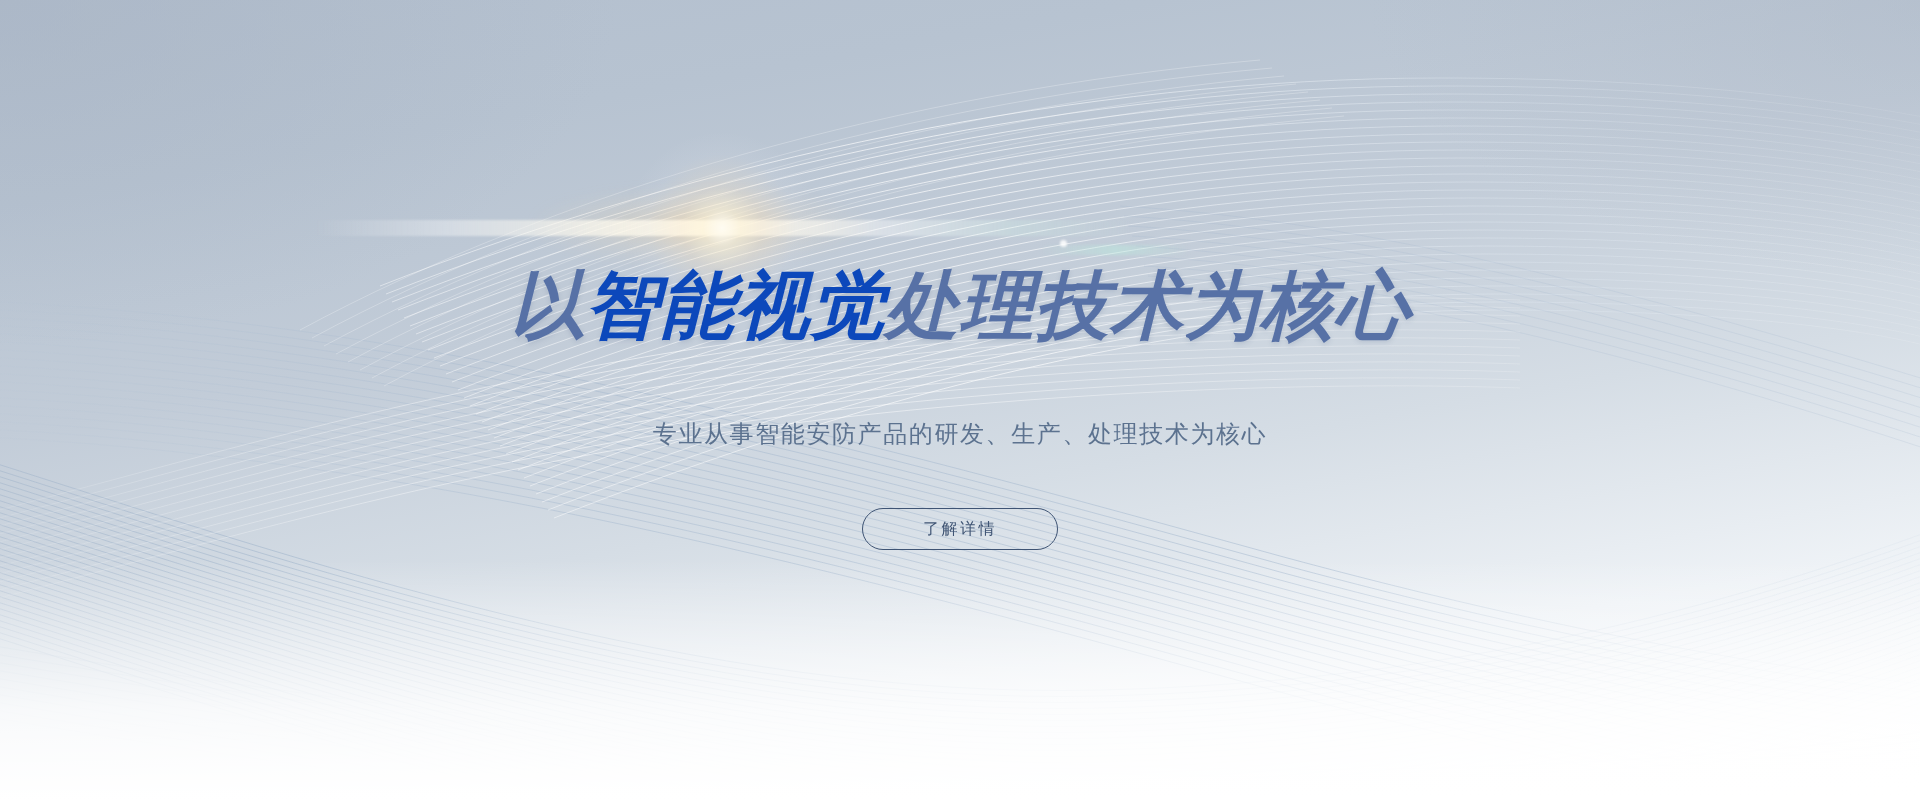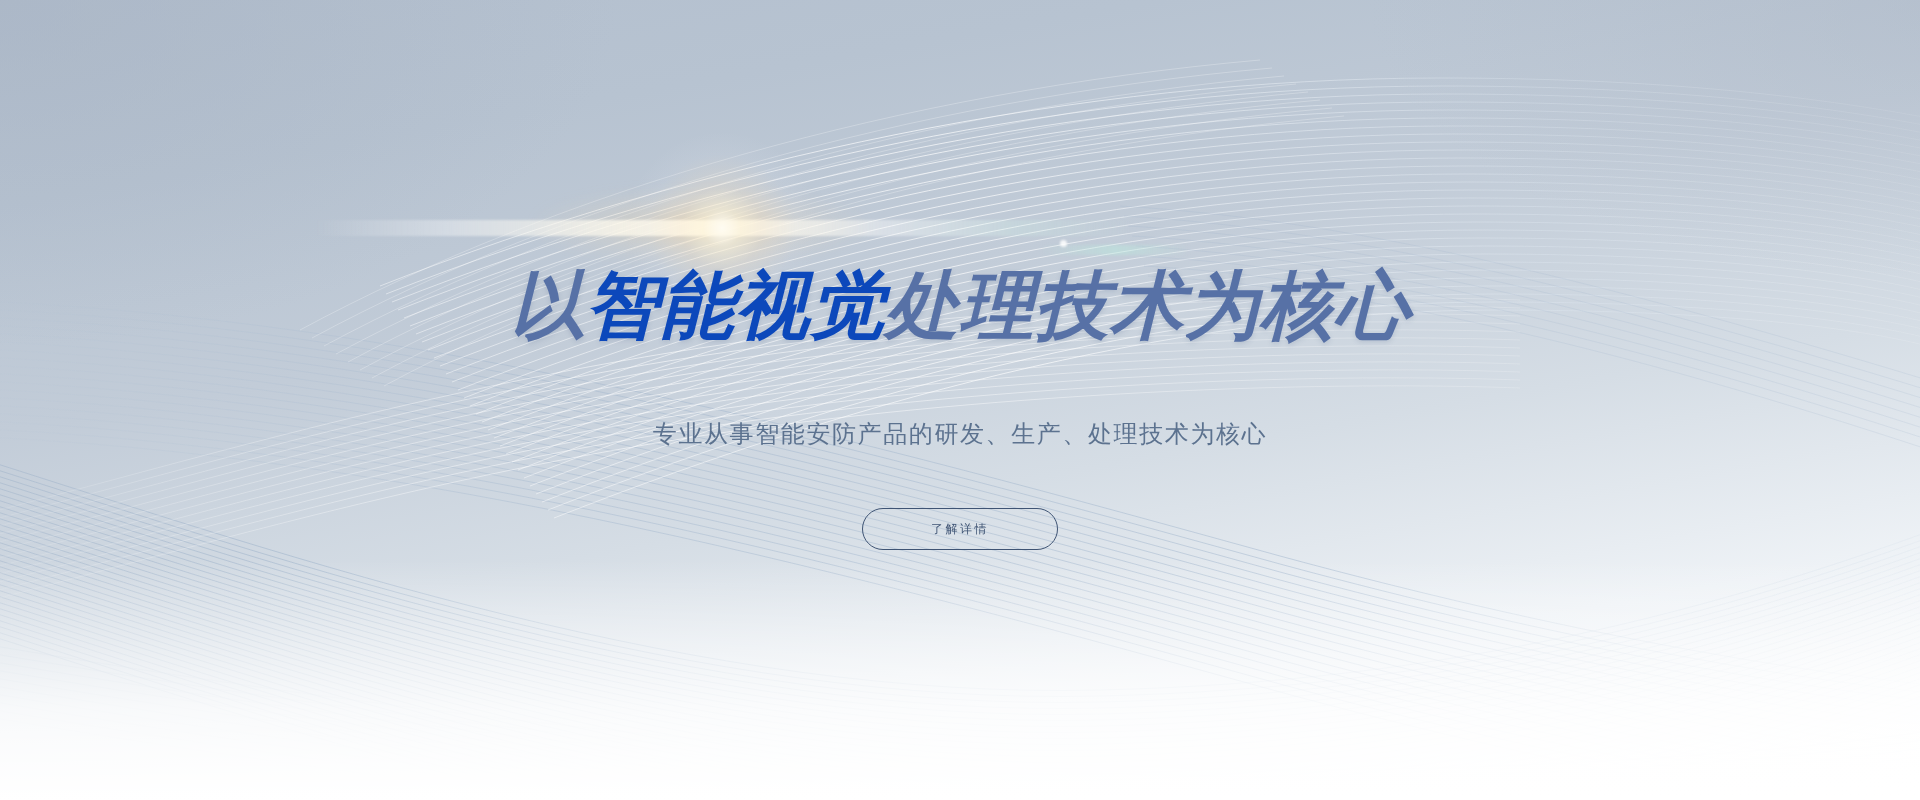--- a/index.html
+++ b/index.html
@@ -162,21 +162,21 @@
     pointer-events: auto;
     display: inline-flex;
     align-items: center;
     justify-content: center;
     width: 196px;
     height: 42px;
     border: 1px solid #3f5474;
     border-radius: 21px;
     background: transparent;
     color: #3f5474;
-    font-size: 12px;
+    font-size: 16px;
     letter-spacing: 2.5px;
     font-family: "Liberation Sans", "DejaVu Sans", sans-serif;
     cursor: pointer;
     transition: background 0.2s, color 0.2s;
     box-sizing: border-box;
   }
 </style>
 </head>
 <body>
 

